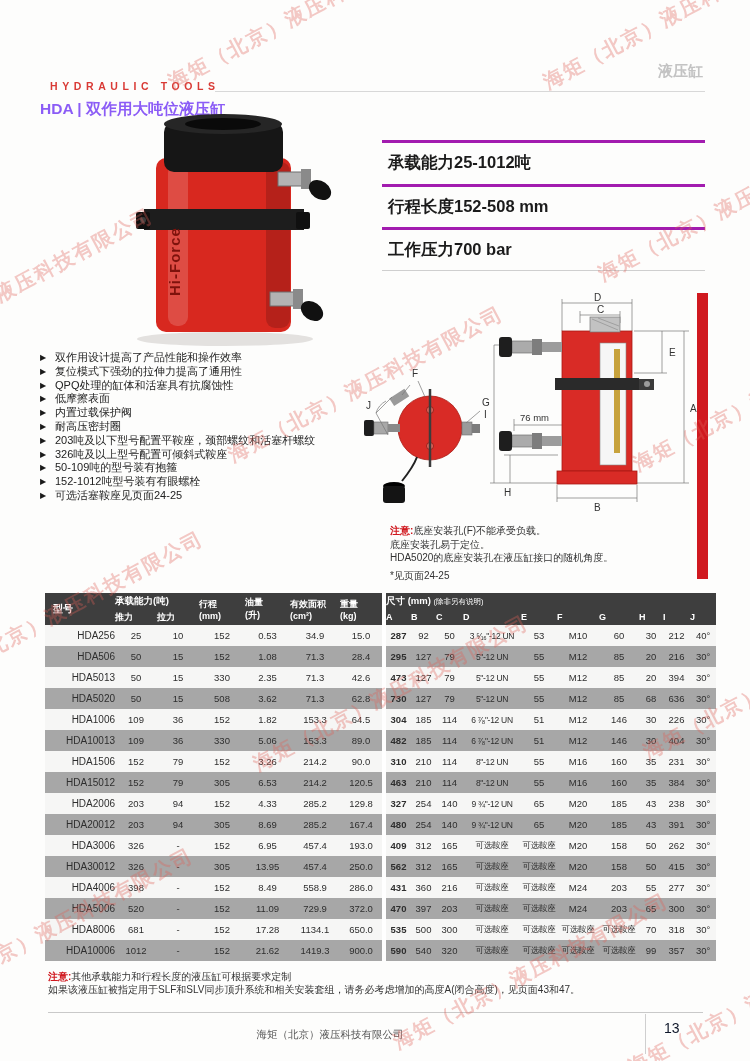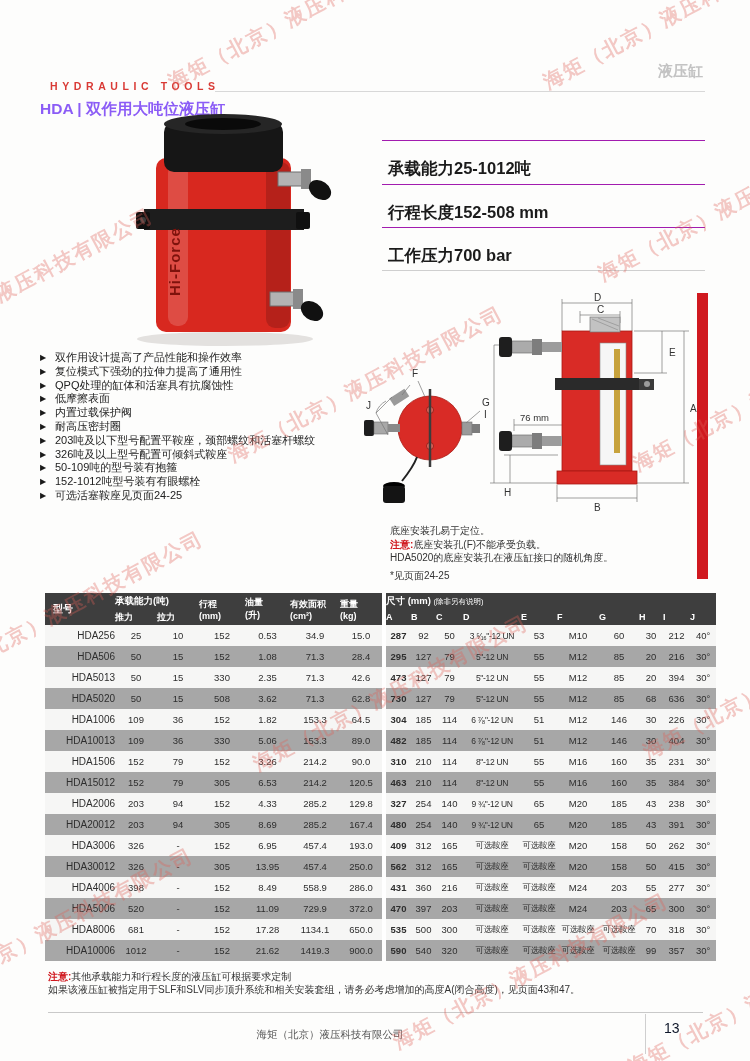--- a/index.html
+++ b/index.html
@@ -14,21 +14,21 @@
   .logo{position:absolute;left:48px;top:40px;font-size:35px;font-weight:900;color:#141414;
         letter-spacing:-1px;font-family:"DejaVu Serif",serif;}
   .logo sup{font-size:11px;font-weight:bold;}
   .logo-sub{position:absolute;left:50px;top:80px;font-size:10.5px;font-weight:bold;color:#d93a35;
             letter-spacing:4.6px;}
   .head-rule{position:absolute;left:215px;top:91px;width:490px;height:1px;background:#d8d8d8;}
   .cat-label{position:absolute;right:47px;top:62px;font-size:15px;font-weight:bold;color:#c3c3c3;}
   .page-title{position:absolute;left:40px;top:99px;font-size:15.5px;font-weight:bold;color:#8b5cf6;}
   
   .specs{position:absolute;left:382px;top:140px;width:323px;}
-  .spec-row{height:43.5px;border-top:1px solid #a21caf;padding:17px 0 0 6px;
+  .spec-row{height:43.5px;border-top:3px solid #a21caf;padding:9px 0 0 6px;
             font-size:16.5px;font-weight:bold;color:#1b1b1b;}
   .specs .spec-row:last-child{border-bottom:1px solid #cfcfcf;}
   
   .features{position:absolute;left:40px;top:351px;width:330px;list-style:none;margin:0;padding:0;}
   .features li{font-size:11px;line-height:13.8px;color:#222;position:relative;padding-left:15px;}
   .features li .blt{position:absolute;left:0;top:0;font-size:8px;color:#1a1a1a;}
   
   .photo{position:absolute;left:118px;top:106px;width:215px;height:242px;}
   .drawing{position:absolute;left:362px;top:293px;width:340px;height:232px;}
   .redbar{position:absolute;left:697px;top:293px;width:11px;height:286px;background:#d0191f;z-index:10;}
@@ -220,22 +220,22 @@
       <text x="142" y="203">H</text>
       <text x="50" y="84">F</text>
       <text x="120" y="113">G</text>
       <text x="4" y="116">J</text>
       <text x="158" y="128" font-size="9.5">76 mm</text>
     </g>
   </svg>
   <div class="redbar"></div>
 
   <div class="draw-note">
+    <div><span class="red">注意:</span><span>底座安装孔(F)不能承受负载。</span></div>
     <div>底座安装孔易于定位。</div>
-    <div><span class="red">注意:</span><span>底座安装孔(F)不能承受负载。</span></div>
     <div>HDA5020的底座安装孔在液压缸接口的随机角度。</div>
     <div class="ref">*见页面24-25</div>
   </div>
 
   <div class="tbl-wrap">
     <table class="spec">
       <colgroup>
         <col style="width:70px">
           <col style="width:42px">
           <col style="width:42px">

